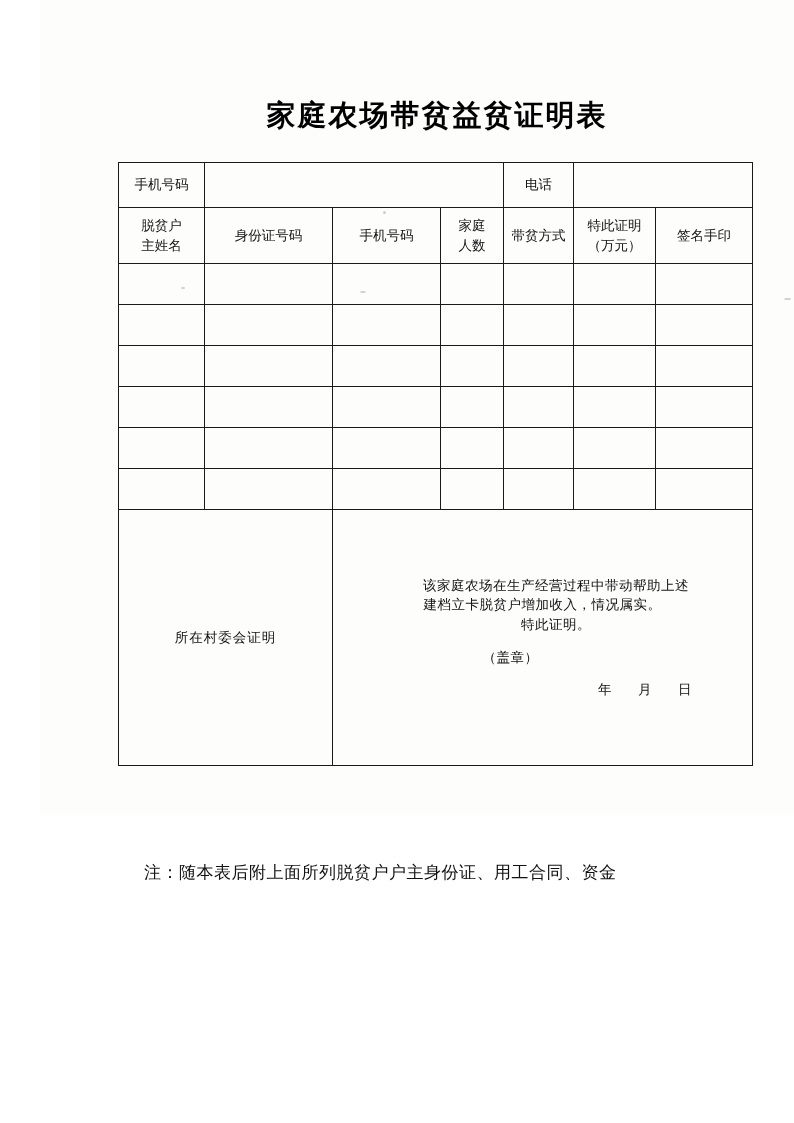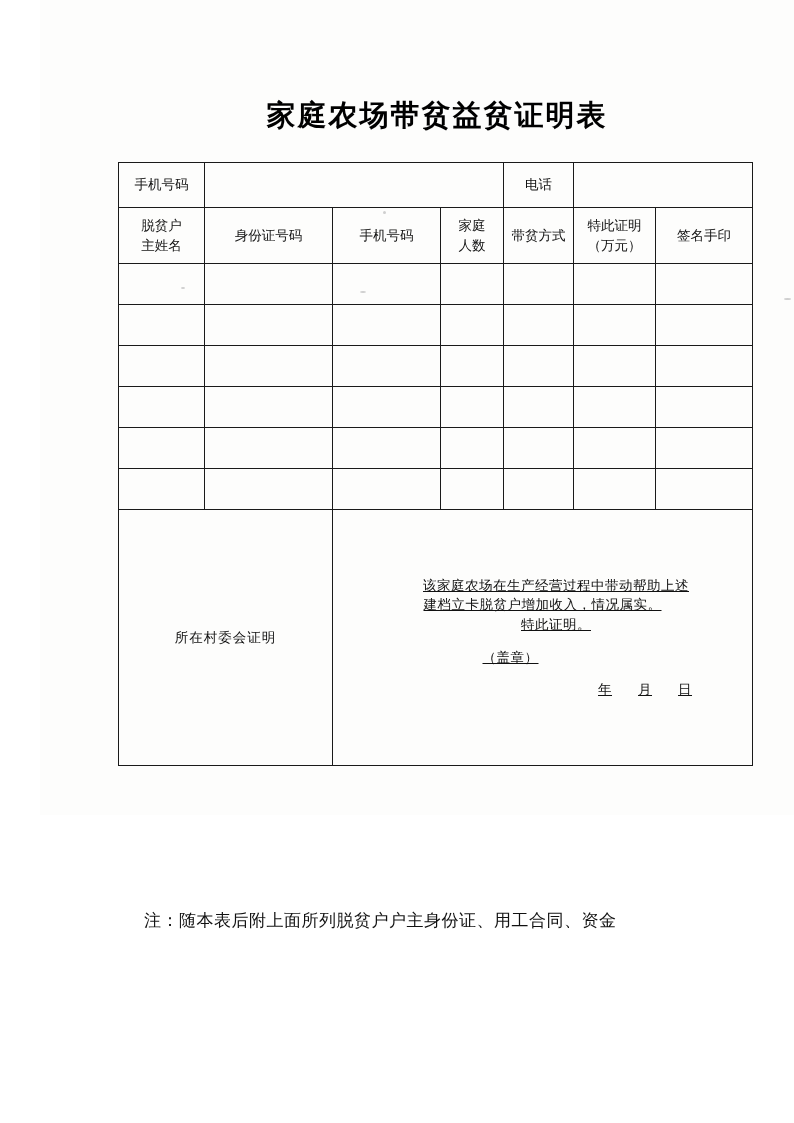--- a/index.html
+++ b/index.html
@@ -65,40 +65,39 @@
     font-size: 15px;
     letter-spacing: 1px;
   }
   .stmt-right {
     text-align: left;
     vertical-align: top;
     padding: 30px 22px 10px 22px;
     font-size: 15.5px;
     line-height: 2.05;
     letter-spacing: 0.5px;
-    text-decoration: underline;
   }
   .stmt-right .indent { text-indent: 2em; display: block; }
   .stmt-seal {
     display: block;
     padding-right: 64px;
     margin-top: 14px;
   }
   .stmt-date {
     display: block;
     text-align: right;
     padding-right: 60px;
     margin-top: 12px;
     letter-spacing: 0.5px;
   }
   .stmt-date .gap { display: inline-block; width: 26px; }
   .note {
     position: absolute;
     left: 104px;
-    top: 904px;
+    top: 856px;
     width: 600px;
     font-size: 17px;
     line-height: 1.95;
     letter-spacing: 0.5px;
     font-family: "DejaVu Serif", "Liberation Serif", serif;
     color: #111;
   }
   .note .line2 { display: block; margin-left: -16px; }
   .speck {
     position: absolute;

